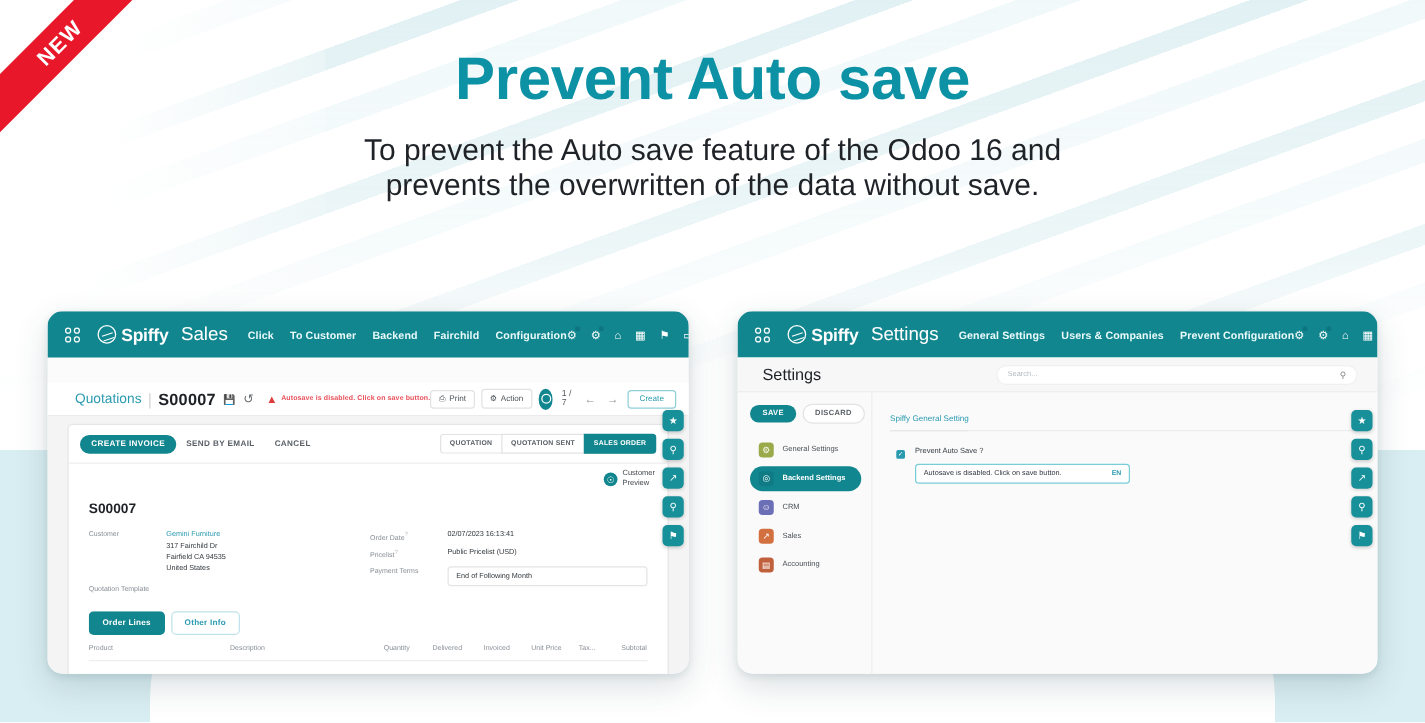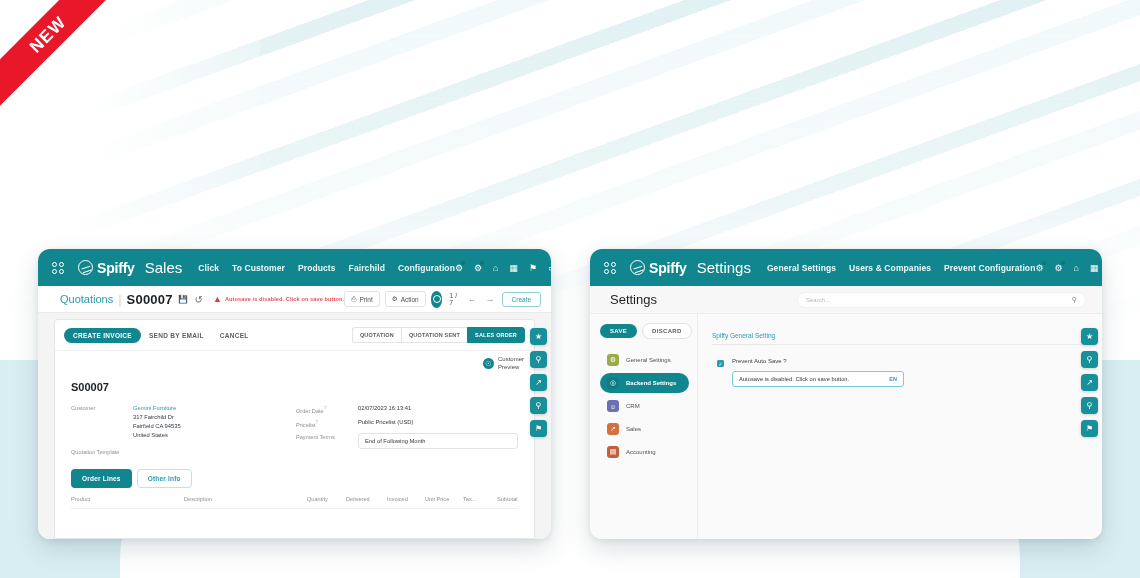--- a/index.html
+++ b/index.html
@@ -143,20 +143,21 @@
     width: 6px; height: 6px; border-radius: 50%;
     background: #0d757e; border: 1px solid #12868f;
   }
 
   
   .ctrl-panel {
     height: 27px; background: #ffffff;
     display: flex; align-items: center;
     padding: 0 14px 0 22px;
     border-bottom: 1px solid #ebebeb;
+    margin-top: 20px;
   }
   .breadcrumb-root { color: #2a9ab0; font-size: 11px; cursor: pointer; }
   .breadcrumb-sep { color: #d5d5d5; margin: 0 5px; font-size: 13px; }
   .breadcrumb-cur { color: #1d2126; font-size: 13px; font-weight: bold; letter-spacing: 0.2px; }
   .ctrl-icon-btn {
     width: 13px; height: 13px; margin-left: 6px;
     display: flex; align-items: center; justify-content: center;
     color: #6b7177; cursor: pointer;
   }
   .autosave-warn {
@@ -386,20 +387,27 @@
   <div class="bg-bottom"></div>
   <div class="bg-stripes"></div>
   <div class="bg-left-fade"></div>
   <div class="bg-mid-white"></div>
   <div class="bg-bottom-curve"></div>
 
   <div class="ribbon-wrap">
     <div class="ribbon">NEW</div>
   </div>
 
+  <div class="headline-block">
+    <div class="headline">Prevent Auto save</div>
+    <div class="subhead">
+      <span>To prevent the Auto save feature of the Odoo 16 and</span>
+      <span>prevents the overwritten of the data without save.</span>
+    </div>
+  </div>
 
   <div class="window win-left">
 
     <div class="navbar">
       <div class="nav-apps">
         <div class="row">
             <div class="dot"></div>
             <div class="dot"></div>
           </div>
         <div class="row">
@@ -408,21 +416,21 @@
           </div>
       </div>
       <div class="brand">
         <div class="brand-mark"></div>
         <div class="brand-name">Spiffy</div>
       </div>
       <div class="app-name">Sales</div>
       <div class="nav-menu">
         <div class="nav-menu-item">Click</div>
         <div class="nav-menu-item">To Customer</div>
-        <div class="nav-menu-item">Products</div>
+        <div class="nav-menu-item">Backend</div>
         <div class="nav-menu-item">Fairchild</div>
         <div class="nav-menu-item">Configuration</div>
       </div>
       <div class="nav-right">
         <span class="nav-icon" style="font-size:9px;">⚙<span class="nav-badge"></span></span>
         <span class="nav-icon" style="font-size:9px;">⚙<span class="nav-badge"></span></span>
         <span class="nav-icon" style="font-size:9px;">⌂</span>
         <span class="nav-icon" style="font-size:9px;">▦</span>
         <span class="nav-icon" style="font-size:9px;">⚑</span>
         <span class="nav-icon" style="font-size:9px;">▭</span>

